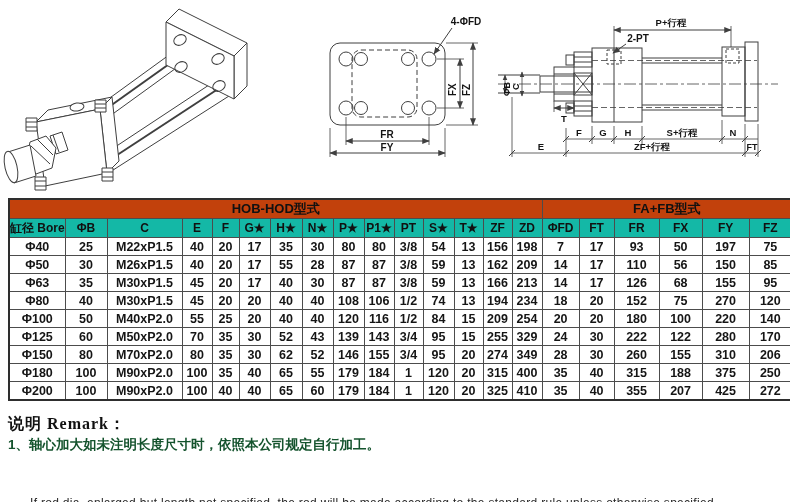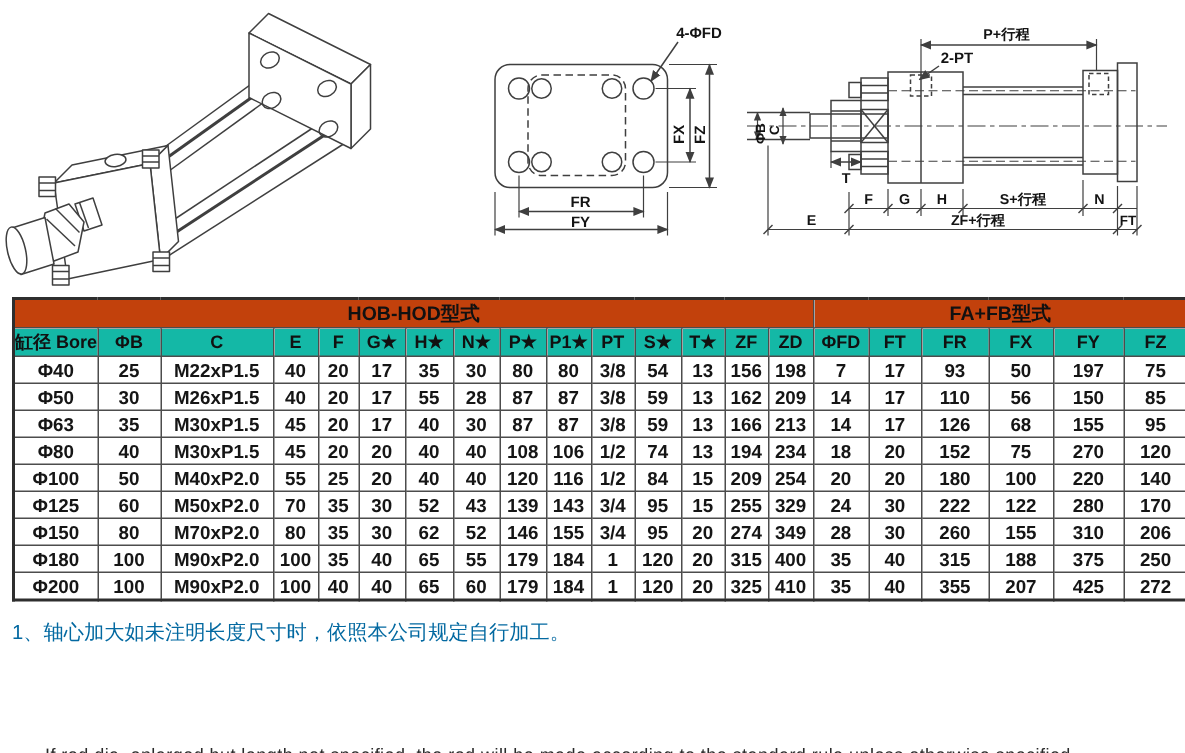--- a/index.html
+++ b/index.html
@@ -21,21 +21,21 @@
   }
   .dimtable tr.group-row th{height:18px;font-size:13px;font-weight:700;background:#c2410c}
   .dimtable tr.col-row th{height:18px;font-size:12px;font-weight:700;background:#14b8a6}
   .dimtable tbody td{height:17px;font-size:12.5px;font-weight:600;color:#151515}
 
   .remarks{position:absolute;left:8px;top:414px;width:780px}
   .remark-title{
     font-family:"Liberation Serif", serif;
     font-size:16px;font-weight:700;letter-spacing:1px;margin:0 0 2px 0;
   }
-  .remark-item{font-size:13.5px;font-weight:400;line-height:16.5px;white-space:nowrap;color:#0369a1}
+  .remark-item{font-size:13.5px;font-weight:700;line-height:16.5px;white-space:nowrap;color:#14532d}
   .footer-en{
     position:absolute;left:30px;top:496px;font-size:12px;color:#2a2a2a;
     white-space:nowrap;letter-spacing:.3px;
   }
 </style>
 </head>
 <body>
 
 <svg class="drawings" width="790" height="197" viewBox="0 0 790 197">
   <defs>
@@ -479,17 +479,18 @@
         <td>40</td>
         <td>355</td>
         <td>207</td>
         <td>425</td>
         <td>272</td>
       </tr>
     </tbody>
   </table>
 
 <div class="remarks">
+  <div class="remark-title">说明 Remark：</div>
   <div>
       <div class="remark-item">1、轴心加大如未注明长度尺寸时，依照本公司规定自行加工。</div>
     </div>
 </div>
 <div class="footer-en">If rod dia. enlarged but length not specified, the rod will be made according to the standard rule unless otherwise specified.</div>
 
 </body></html>

